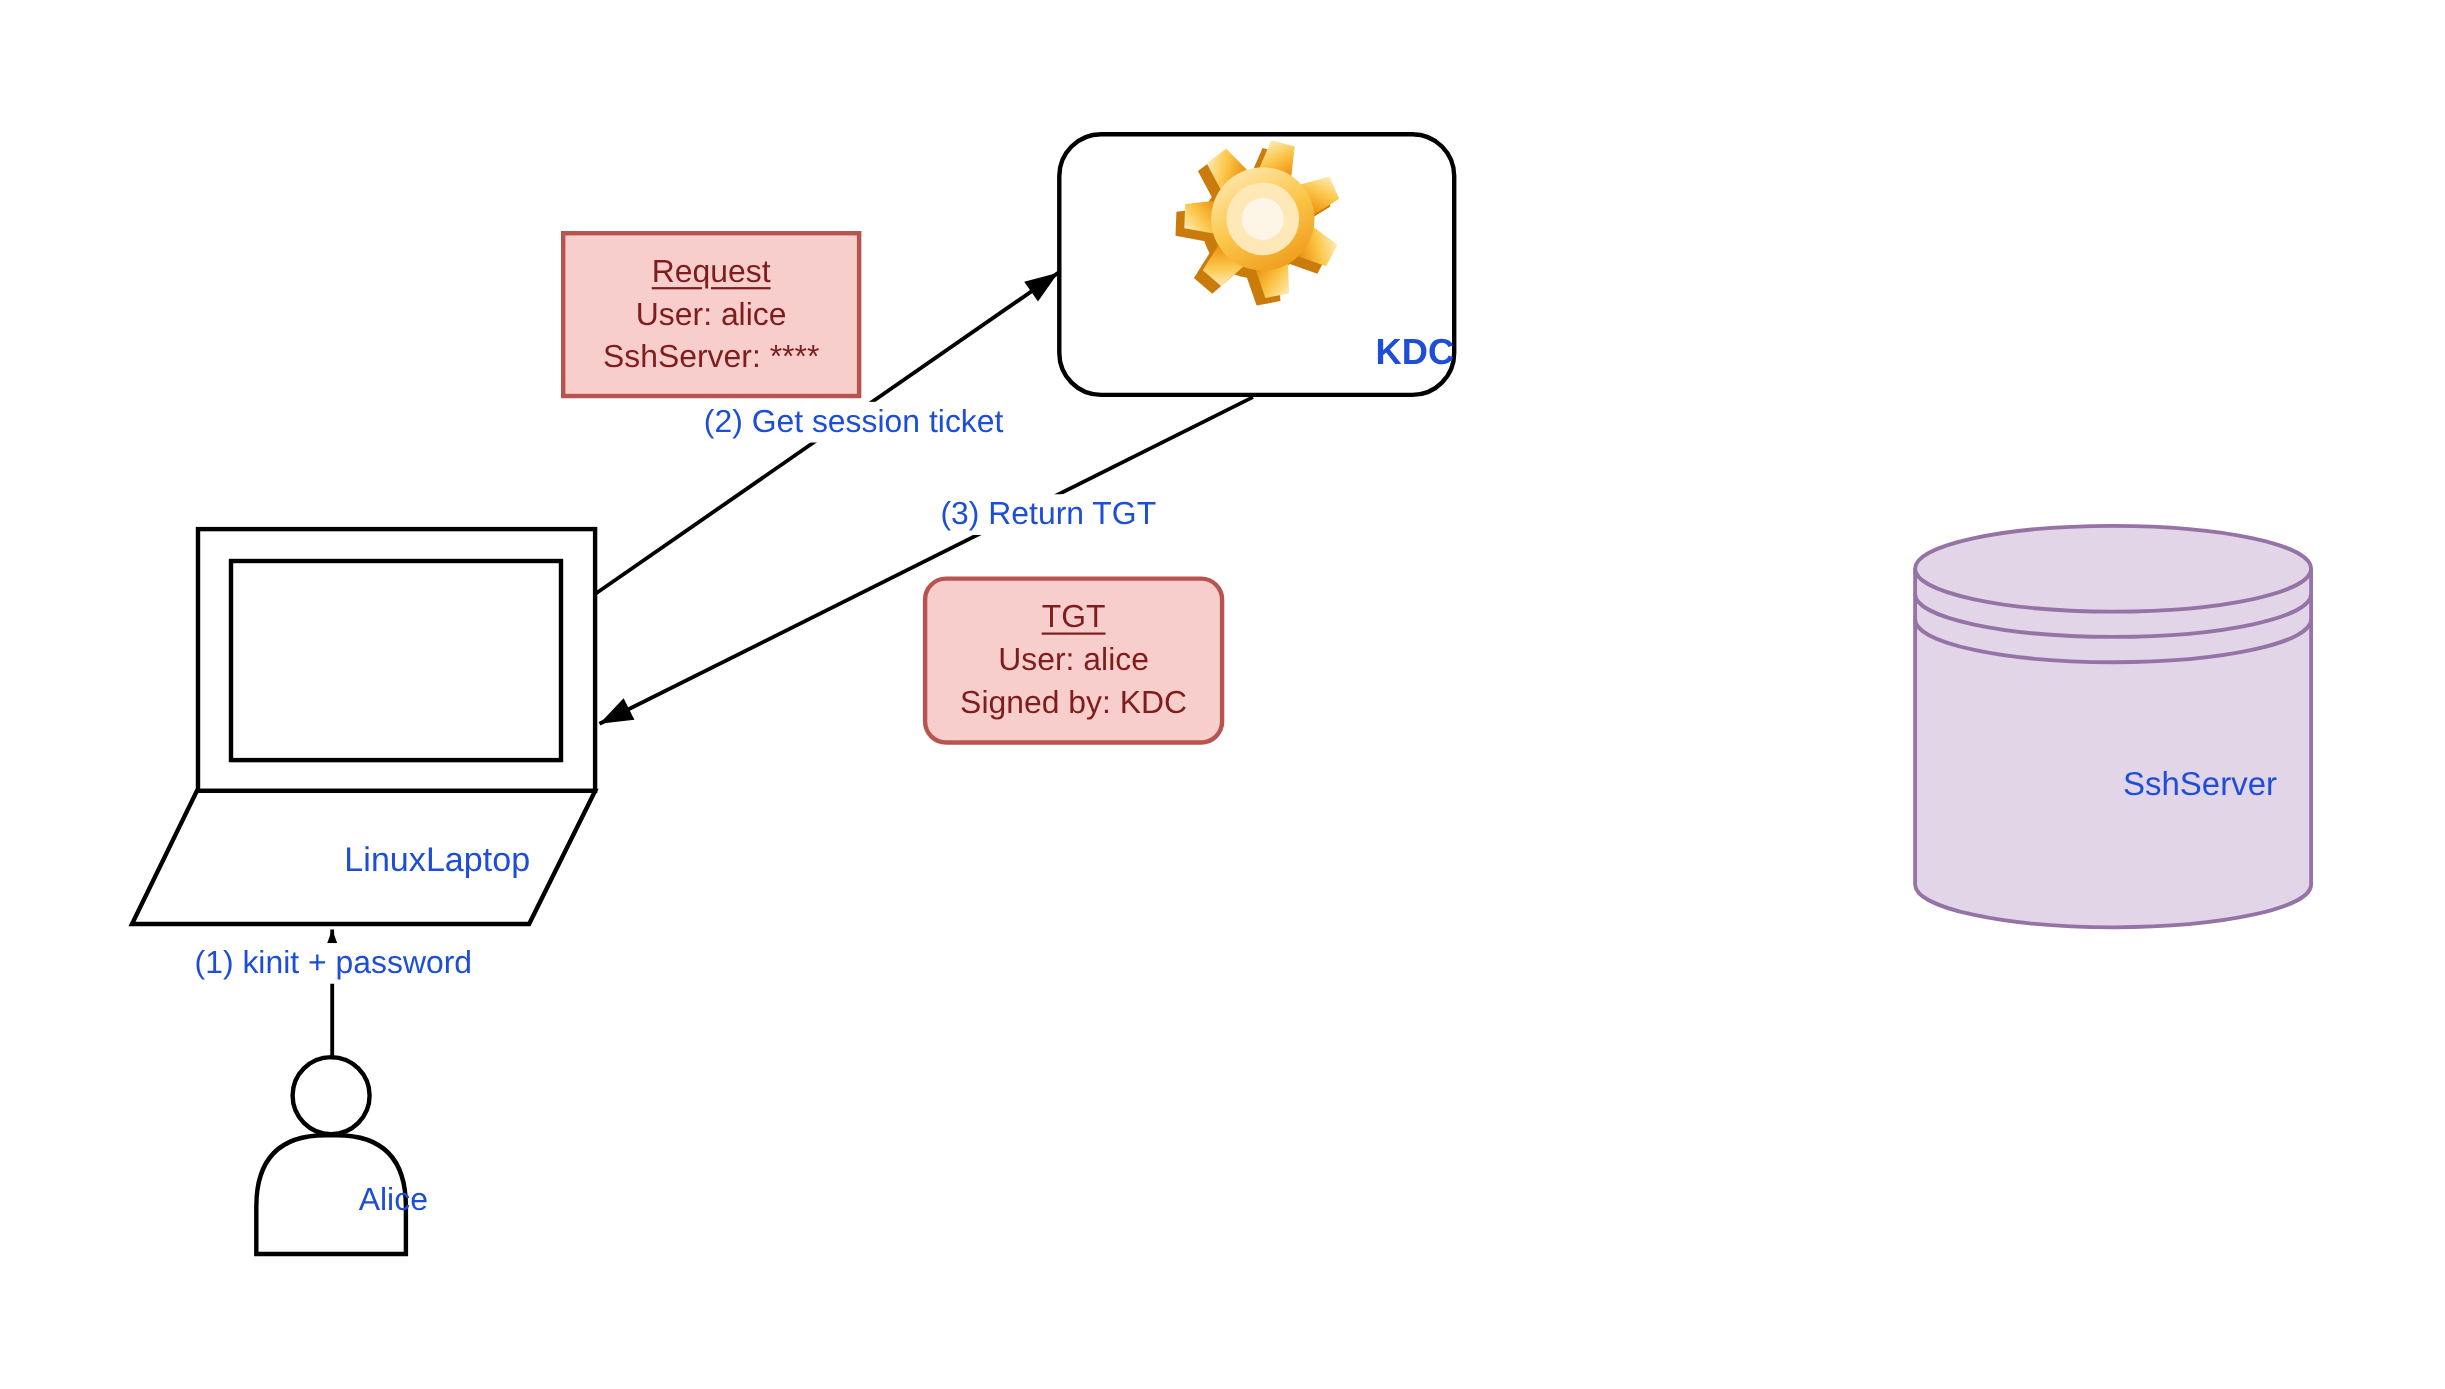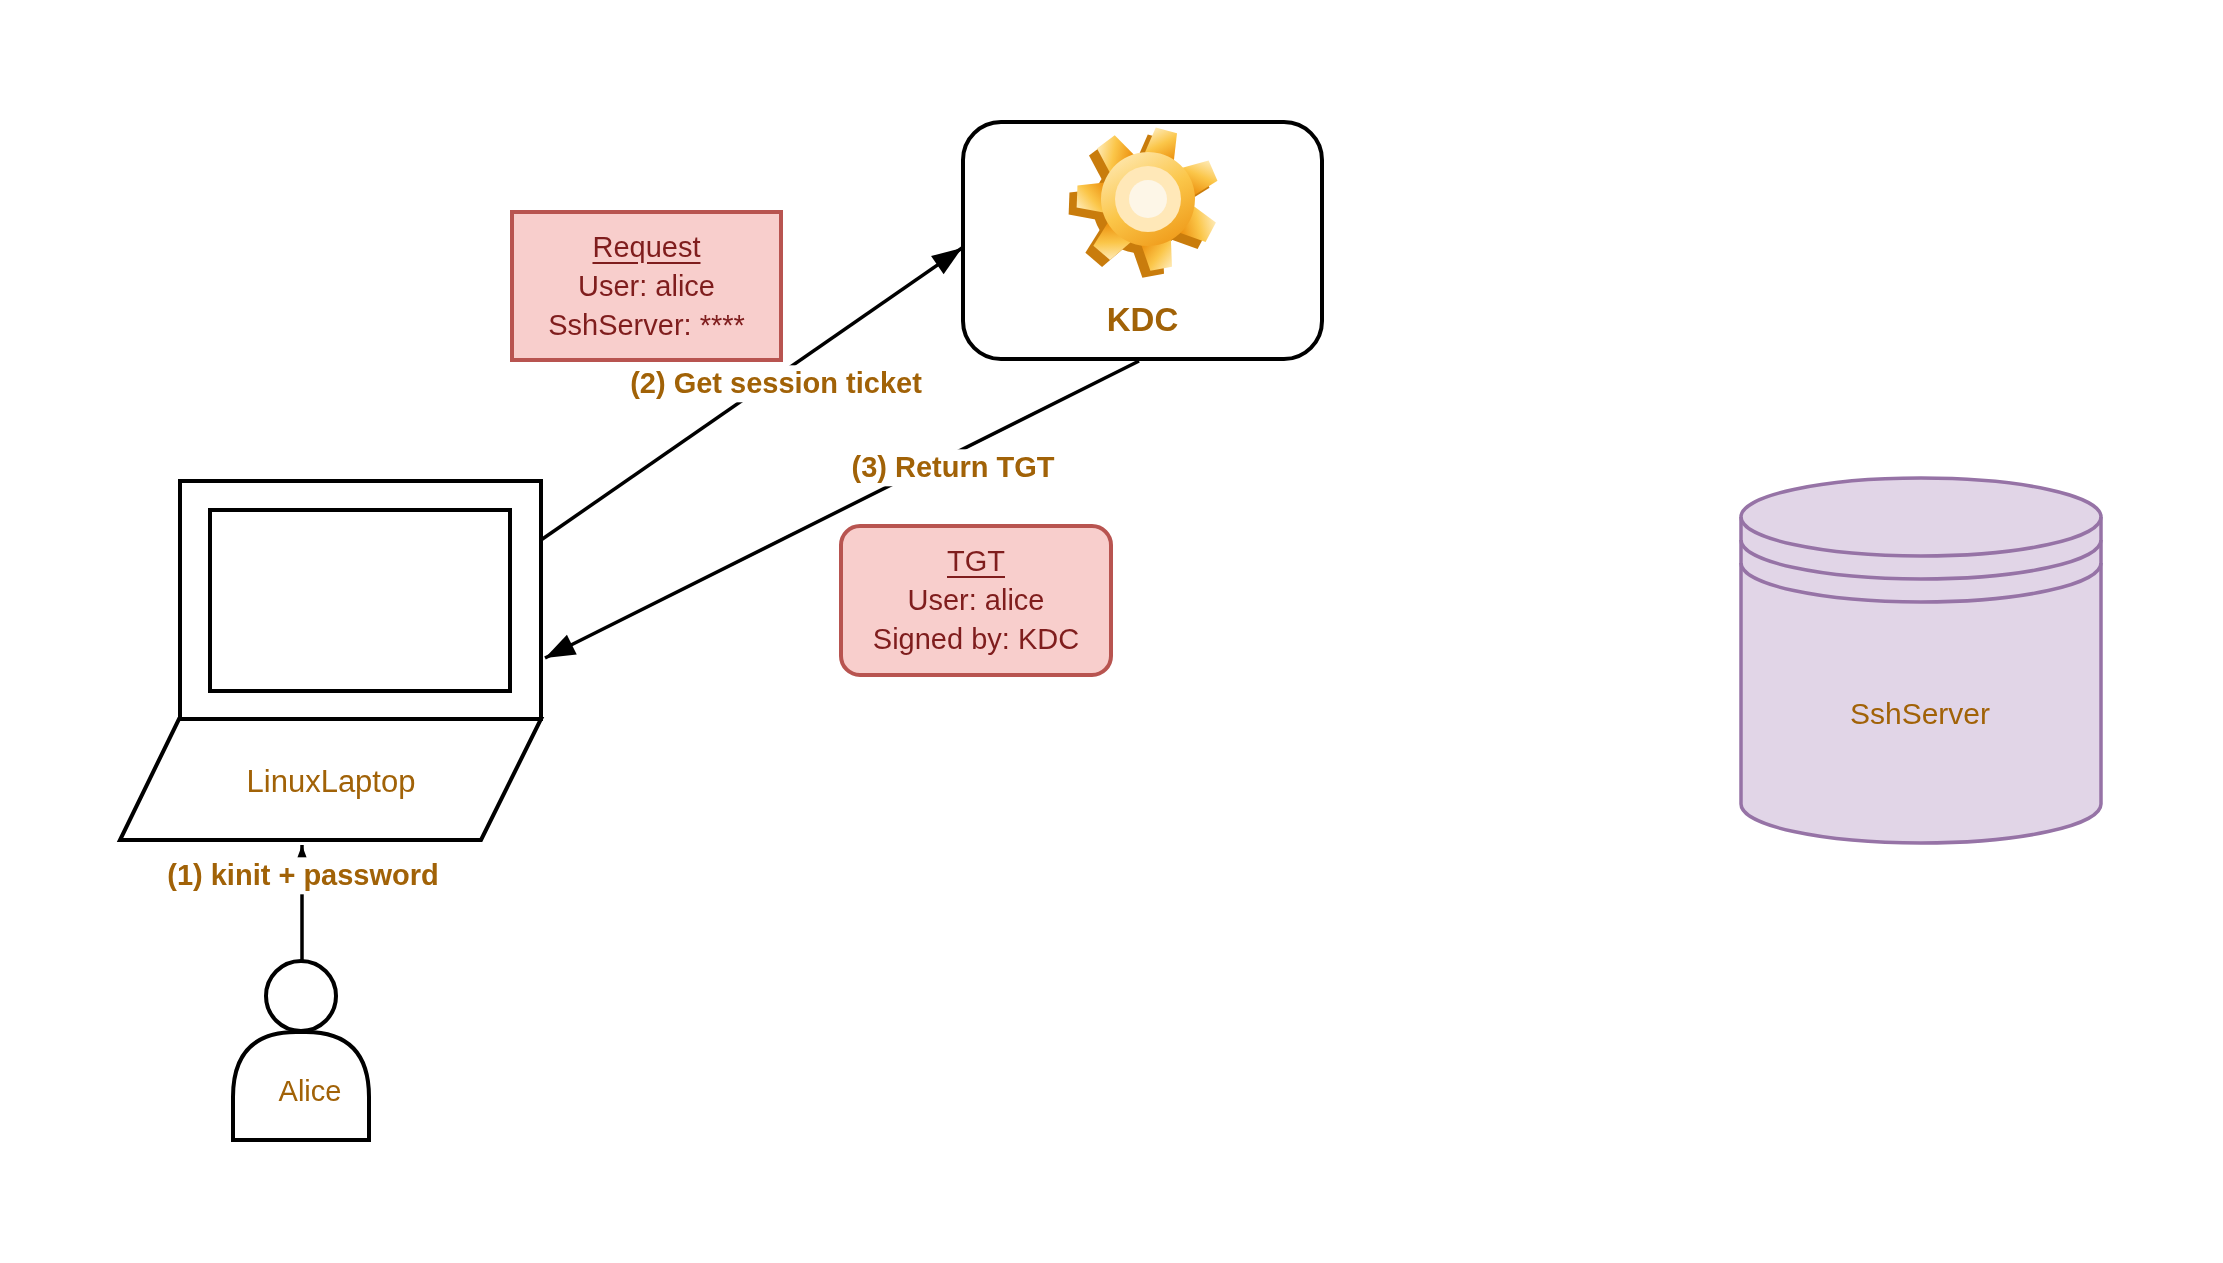--- a/index.html
+++ b/index.html
@@ -16,28 +16,27 @@
     overflow: hidden;
   }
   #diagram-svg {
     position: absolute;
     left: 0; top: 0;
     width: 2223px;
     height: 1263px;
   }
   .label {
     position: absolute;
-    color: #a16207;
+    color: #1d4ed8;
     white-space: nowrap;
-    text-align: center;
+    text-align: right;
     line-height: 1.22;
   }
   .centered {
     transform: translate(-50%, -50%);
-    font-weight: bold;
   }
   .edge-label {
     background: #ffffff;
     padding: 1px 7px;
     font-size: 29px;
   }
   #kdc-label {
     left: 963px; top: 300px; width: 359px;
     font-size: 33px; font-weight: bold;
   }

